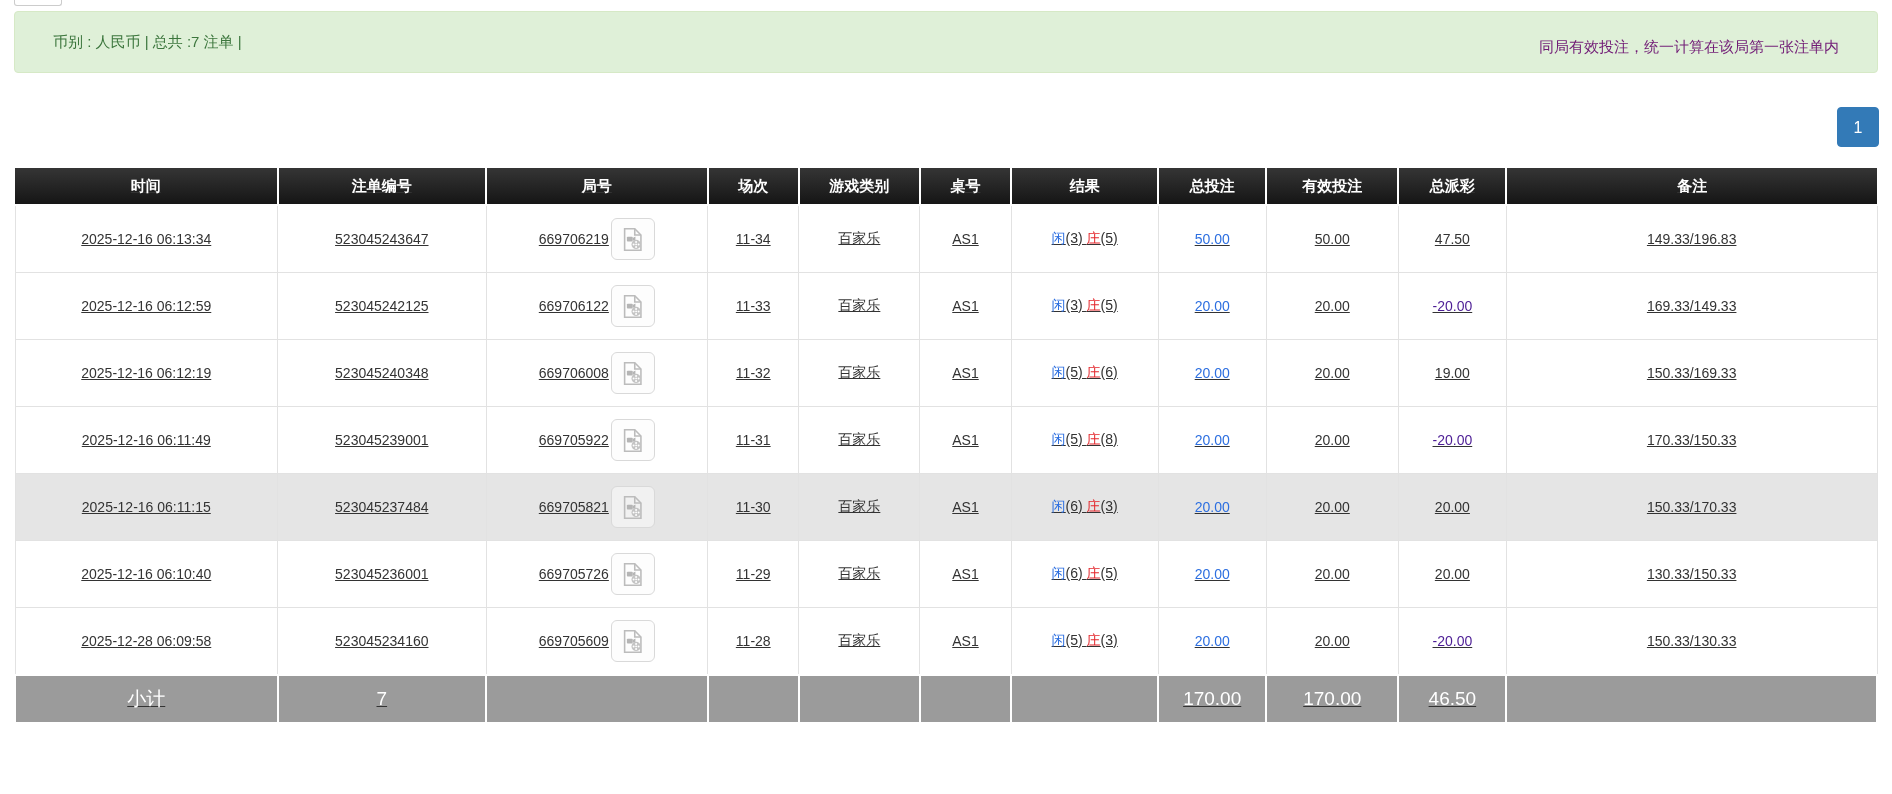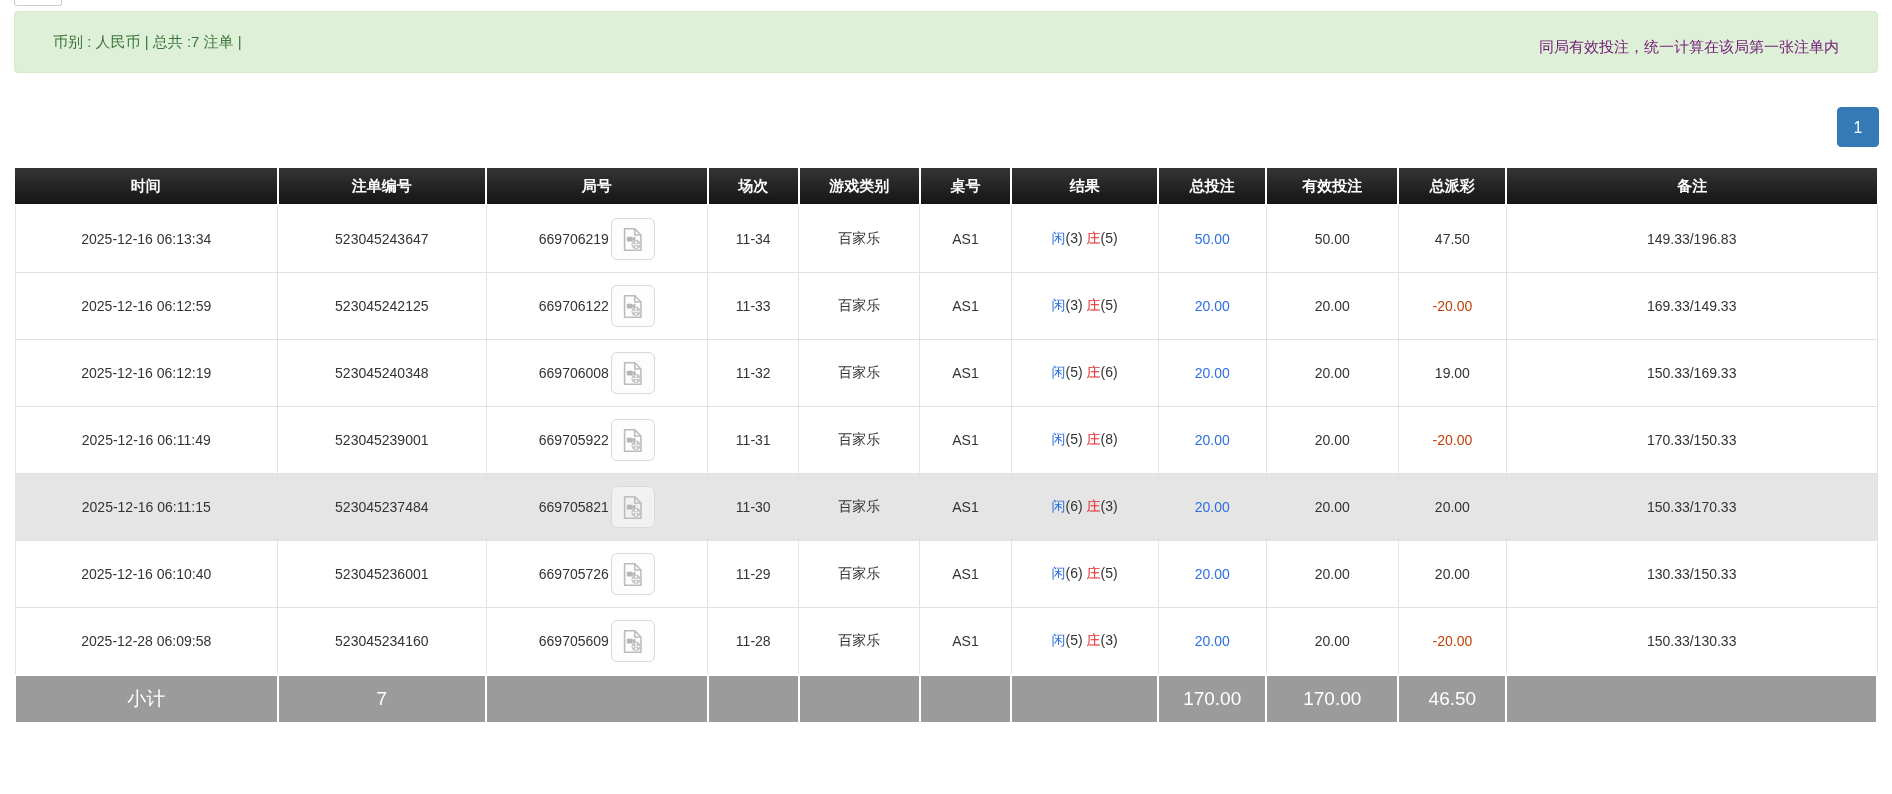--- a/index.html
+++ b/index.html
@@ -18,32 +18,32 @@
   .banner-note{color:#701a75;margin-top:10px;}
 
   
   .pagination{position:absolute;top:107px;right:13px;}
   .page-btn{display:inline-block;min-width:42px;height:40px;line-height:40px;text-align:center;
     background:#337ab7;border:1px solid #337ab7;color:#fff;font-size:16px;border-radius:4px;
     box-sizing:border-box;cursor:pointer;font-family:inherit;padding:0;}
 
   
   .table-wrap{position:absolute;left:14px;right:14px;top:168px;}
-  table{width:100%;border-collapse:collapse;table-layout:fixed;font-size:14px;}
+  table{width:100%;border-collapse:collapse;table-layout:fixed;font-size:14px;text-decoration:underline;}
   thead th{background:linear-gradient(#353535,#151515);color:#fff;height:36px;font-size:15px;
     font-weight:bold;border-right:2px solid #fff;border-bottom:2px solid #fdfdfd;padding:0;}
   thead th:last-child{border-right:none;}
   tbody td{height:66px;text-align:center;vertical-align:middle;background:#fff;
     border:1px solid #e2e2e2;padding:0 4px;overflow:hidden;}
   tr.highlight td{background:#e5e5e5;}
   tfoot td{height:44px;background:#9b9b9b;color:#fff;text-align:center;vertical-align:middle;
     border:2px solid #fff;font-size:19px;}
   .blue{color:#2d6fe0;}
   .red{color:#e4282d;}
-  .neg{color:#c2410c;margin-top:44px;}
+  .neg{color:#4c1d95;margin-top:44px;}
   .amt-link{color:#2d6fe0;cursor:pointer;}
   .game-cell{display:flex;align-items:center;justify-content:center;gap:2px;}
   .video-btn{width:44px;height:42px;border:1px solid #d9d9d9;border-radius:6px;
     background:rgba(251,251,251,.55);display:inline-flex;align-items:center;justify-content:center;
     cursor:pointer;padding:0;}
 </style>
 </head>
 <body>
 
 <div class="page">

